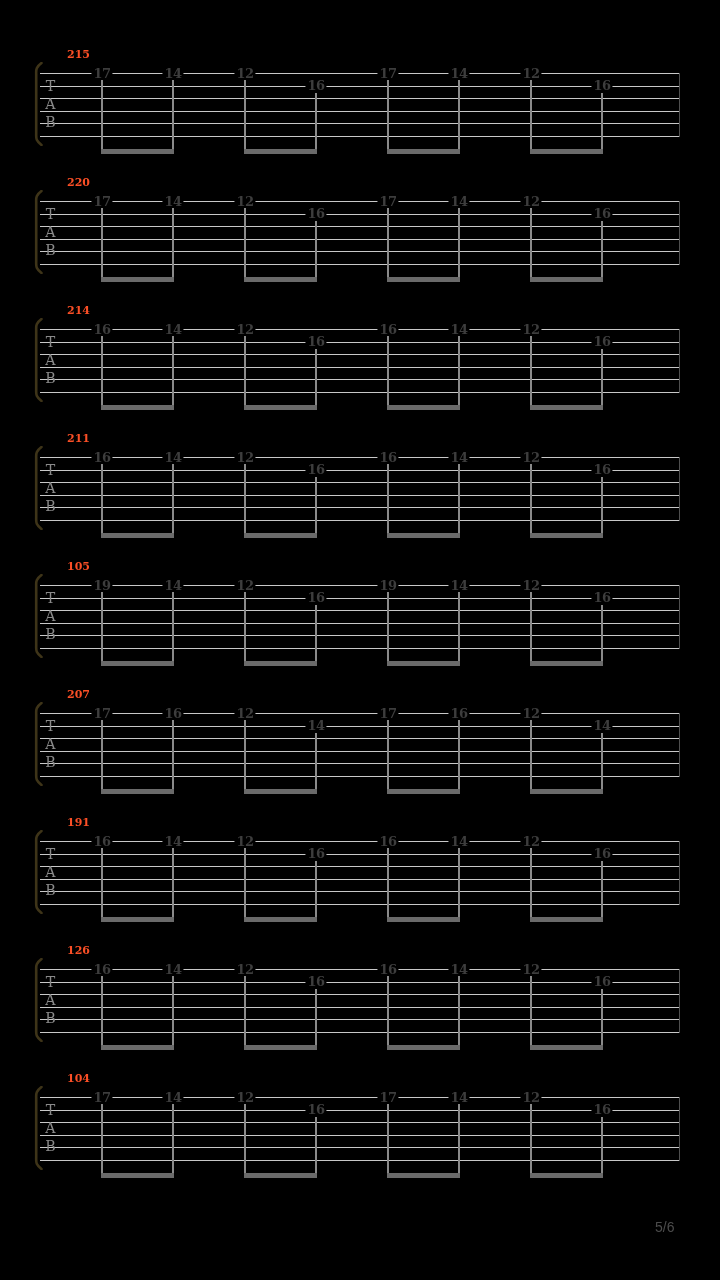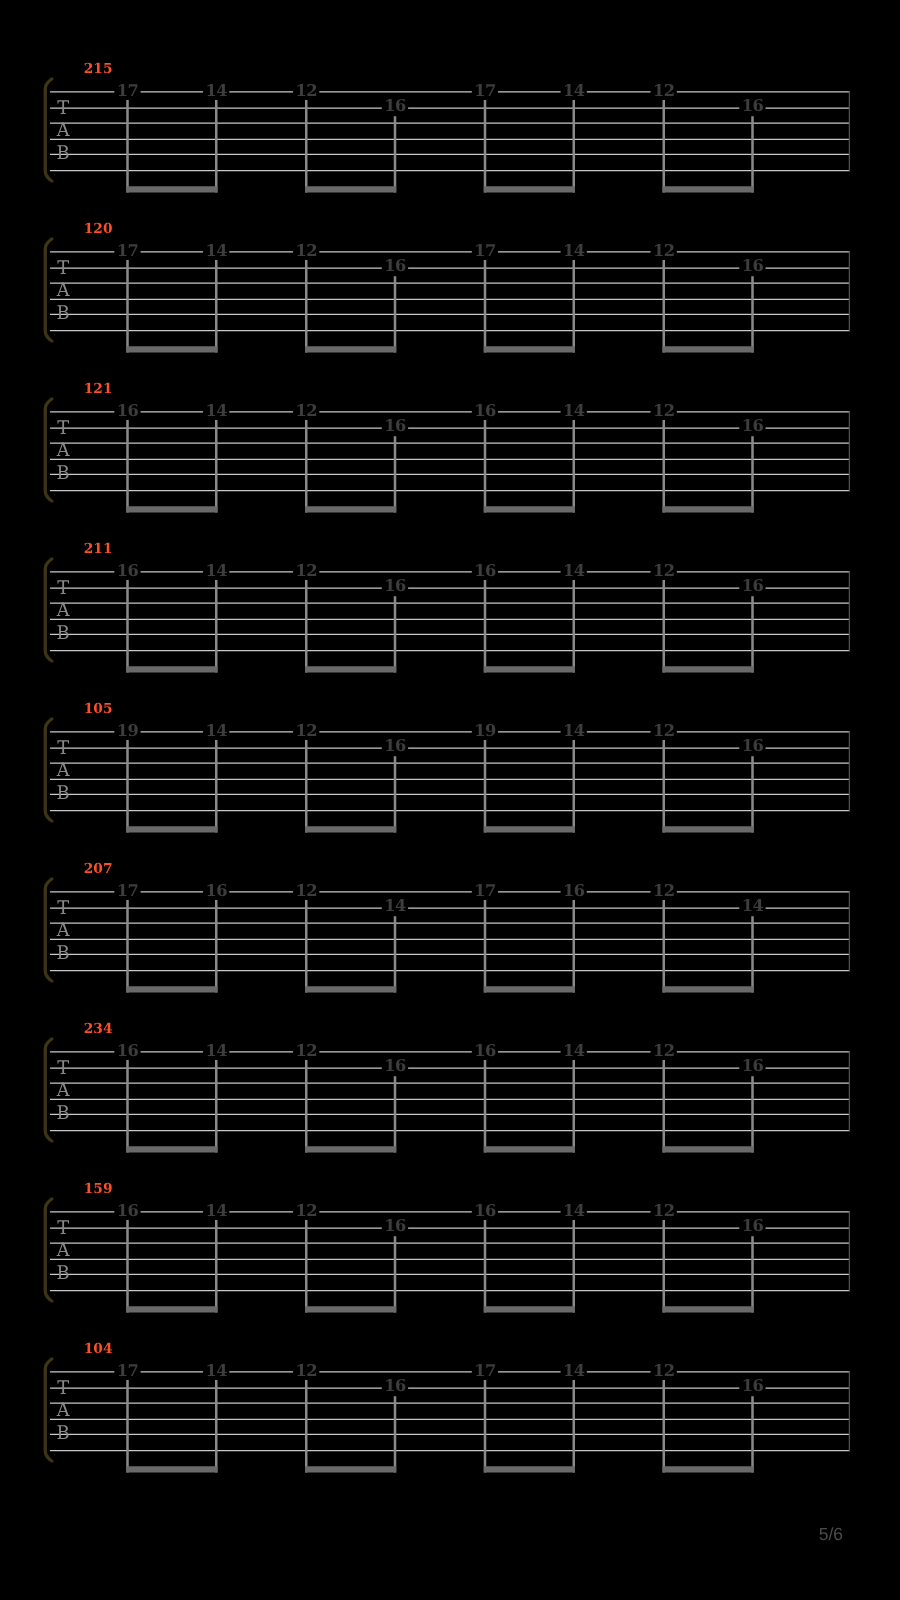--- a/index.html
+++ b/index.html
@@ -96,21 +96,21 @@
       <div class="stem" style="left: 530.25px; top: 80px; height: 73.5px;"></div>
       <span class="fret" style="left: 531px; top: 73.5px;">12</span>
       <div class="stem" style="left: 601.25px; top: 92.5px; height: 61px;"></div>
       <span class="fret" style="left: 602px; top: 86px;">16</span>
       <div class="beam" style="left: 101px; width: 73px;"></div>
       <div class="beam" style="left: 244px; width: 73px;"></div>
       <div class="beam" style="left: 387px; width: 73px;"></div>
       <div class="beam" style="left: 530px; width: 73px;"></div>
     </div>
     <div class="system" style="top: 128px;">
-      <span class="measure-number">120</span>
+      <span class="measure-number">220</span>
       <div class="bracket"><svg width="16" height="84" viewBox="0 0 16 84">
           <path d="M13.5 1 C7.5 5.5, 8.2 8, 8.2 12 L8.2 72 C8.2 76, 7.5 78.5, 13.5 83" fill="none" stroke="#3e3418" stroke-width="2.6" stroke-linecap="round"></path>
         </svg></div>
       <div class="staff-line" style="top: 73px;"></div>
       <div class="staff-line" style="top: 85.5px;"></div>
       <div class="staff-line" style="top: 98px;"></div>
       <div class="staff-line" style="top: 110.5px;"></div>
       <div class="staff-line" style="top: 123px;"></div>
       <div class="staff-line" style="top: 135.5px;"></div>
       <div class="end-barline" style="top: 73px; height: 63.5px;"></div>
@@ -134,21 +134,21 @@
       <div class="stem" style="left: 530.25px; top: 80px; height: 73.5px;"></div>
       <span class="fret" style="left: 531px; top: 73.5px;">12</span>
       <div class="stem" style="left: 601.25px; top: 92.5px; height: 61px;"></div>
       <span class="fret" style="left: 602px; top: 86px;">16</span>
       <div class="beam" style="left: 101px; width: 73px;"></div>
       <div class="beam" style="left: 244px; width: 73px;"></div>
       <div class="beam" style="left: 387px; width: 73px;"></div>
       <div class="beam" style="left: 530px; width: 73px;"></div>
     </div>
     <div class="system" style="top: 256px;">
-      <span class="measure-number">121</span>
+      <span class="measure-number">214</span>
       <div class="bracket"><svg width="16" height="84" viewBox="0 0 16 84">
           <path d="M13.5 1 C7.5 5.5, 8.2 8, 8.2 12 L8.2 72 C8.2 76, 7.5 78.5, 13.5 83" fill="none" stroke="#3e3418" stroke-width="2.6" stroke-linecap="round"></path>
         </svg></div>
       <div class="staff-line" style="top: 73px;"></div>
       <div class="staff-line" style="top: 85.5px;"></div>
       <div class="staff-line" style="top: 98px;"></div>
       <div class="staff-line" style="top: 110.5px;"></div>
       <div class="staff-line" style="top: 123px;"></div>
       <div class="staff-line" style="top: 135.5px;"></div>
       <div class="end-barline" style="top: 73px; height: 63.5px;"></div>
@@ -286,21 +286,21 @@
       <div class="stem" style="left: 530.25px; top: 80px; height: 73.5px;"></div>
       <span class="fret" style="left: 531px; top: 73.5px;">12</span>
       <div class="stem" style="left: 601.25px; top: 92.5px; height: 61px;"></div>
       <span class="fret" style="left: 602px; top: 86px;">14</span>
       <div class="beam" style="left: 101px; width: 73px;"></div>
       <div class="beam" style="left: 244px; width: 73px;"></div>
       <div class="beam" style="left: 387px; width: 73px;"></div>
       <div class="beam" style="left: 530px; width: 73px;"></div>
     </div>
     <div class="system" style="top: 768px;">
-      <span class="measure-number">234</span>
+      <span class="measure-number">191</span>
       <div class="bracket"><svg width="16" height="84" viewBox="0 0 16 84">
           <path d="M13.5 1 C7.5 5.5, 8.2 8, 8.2 12 L8.2 72 C8.2 76, 7.5 78.5, 13.5 83" fill="none" stroke="#3e3418" stroke-width="2.6" stroke-linecap="round"></path>
         </svg></div>
       <div class="staff-line" style="top: 73px;"></div>
       <div class="staff-line" style="top: 85.5px;"></div>
       <div class="staff-line" style="top: 98px;"></div>
       <div class="staff-line" style="top: 110.5px;"></div>
       <div class="staff-line" style="top: 123px;"></div>
       <div class="staff-line" style="top: 135.5px;"></div>
       <div class="end-barline" style="top: 73px; height: 63.5px;"></div>
@@ -324,21 +324,21 @@
       <div class="stem" style="left: 530.25px; top: 80px; height: 73.5px;"></div>
       <span class="fret" style="left: 531px; top: 73.5px;">12</span>
       <div class="stem" style="left: 601.25px; top: 92.5px; height: 61px;"></div>
       <span class="fret" style="left: 602px; top: 86px;">16</span>
       <div class="beam" style="left: 101px; width: 73px;"></div>
       <div class="beam" style="left: 244px; width: 73px;"></div>
       <div class="beam" style="left: 387px; width: 73px;"></div>
       <div class="beam" style="left: 530px; width: 73px;"></div>
     </div>
     <div class="system" style="top: 896px;">
-      <span class="measure-number">159</span>
+      <span class="measure-number">126</span>
       <div class="bracket"><svg width="16" height="84" viewBox="0 0 16 84">
           <path d="M13.5 1 C7.5 5.5, 8.2 8, 8.2 12 L8.2 72 C8.2 76, 7.5 78.5, 13.5 83" fill="none" stroke="#3e3418" stroke-width="2.6" stroke-linecap="round"></path>
         </svg></div>
       <div class="staff-line" style="top: 73px;"></div>
       <div class="staff-line" style="top: 85.5px;"></div>
       <div class="staff-line" style="top: 98px;"></div>
       <div class="staff-line" style="top: 110.5px;"></div>
       <div class="staff-line" style="top: 123px;"></div>
       <div class="staff-line" style="top: 135.5px;"></div>
       <div class="end-barline" style="top: 73px; height: 63.5px;"></div>

